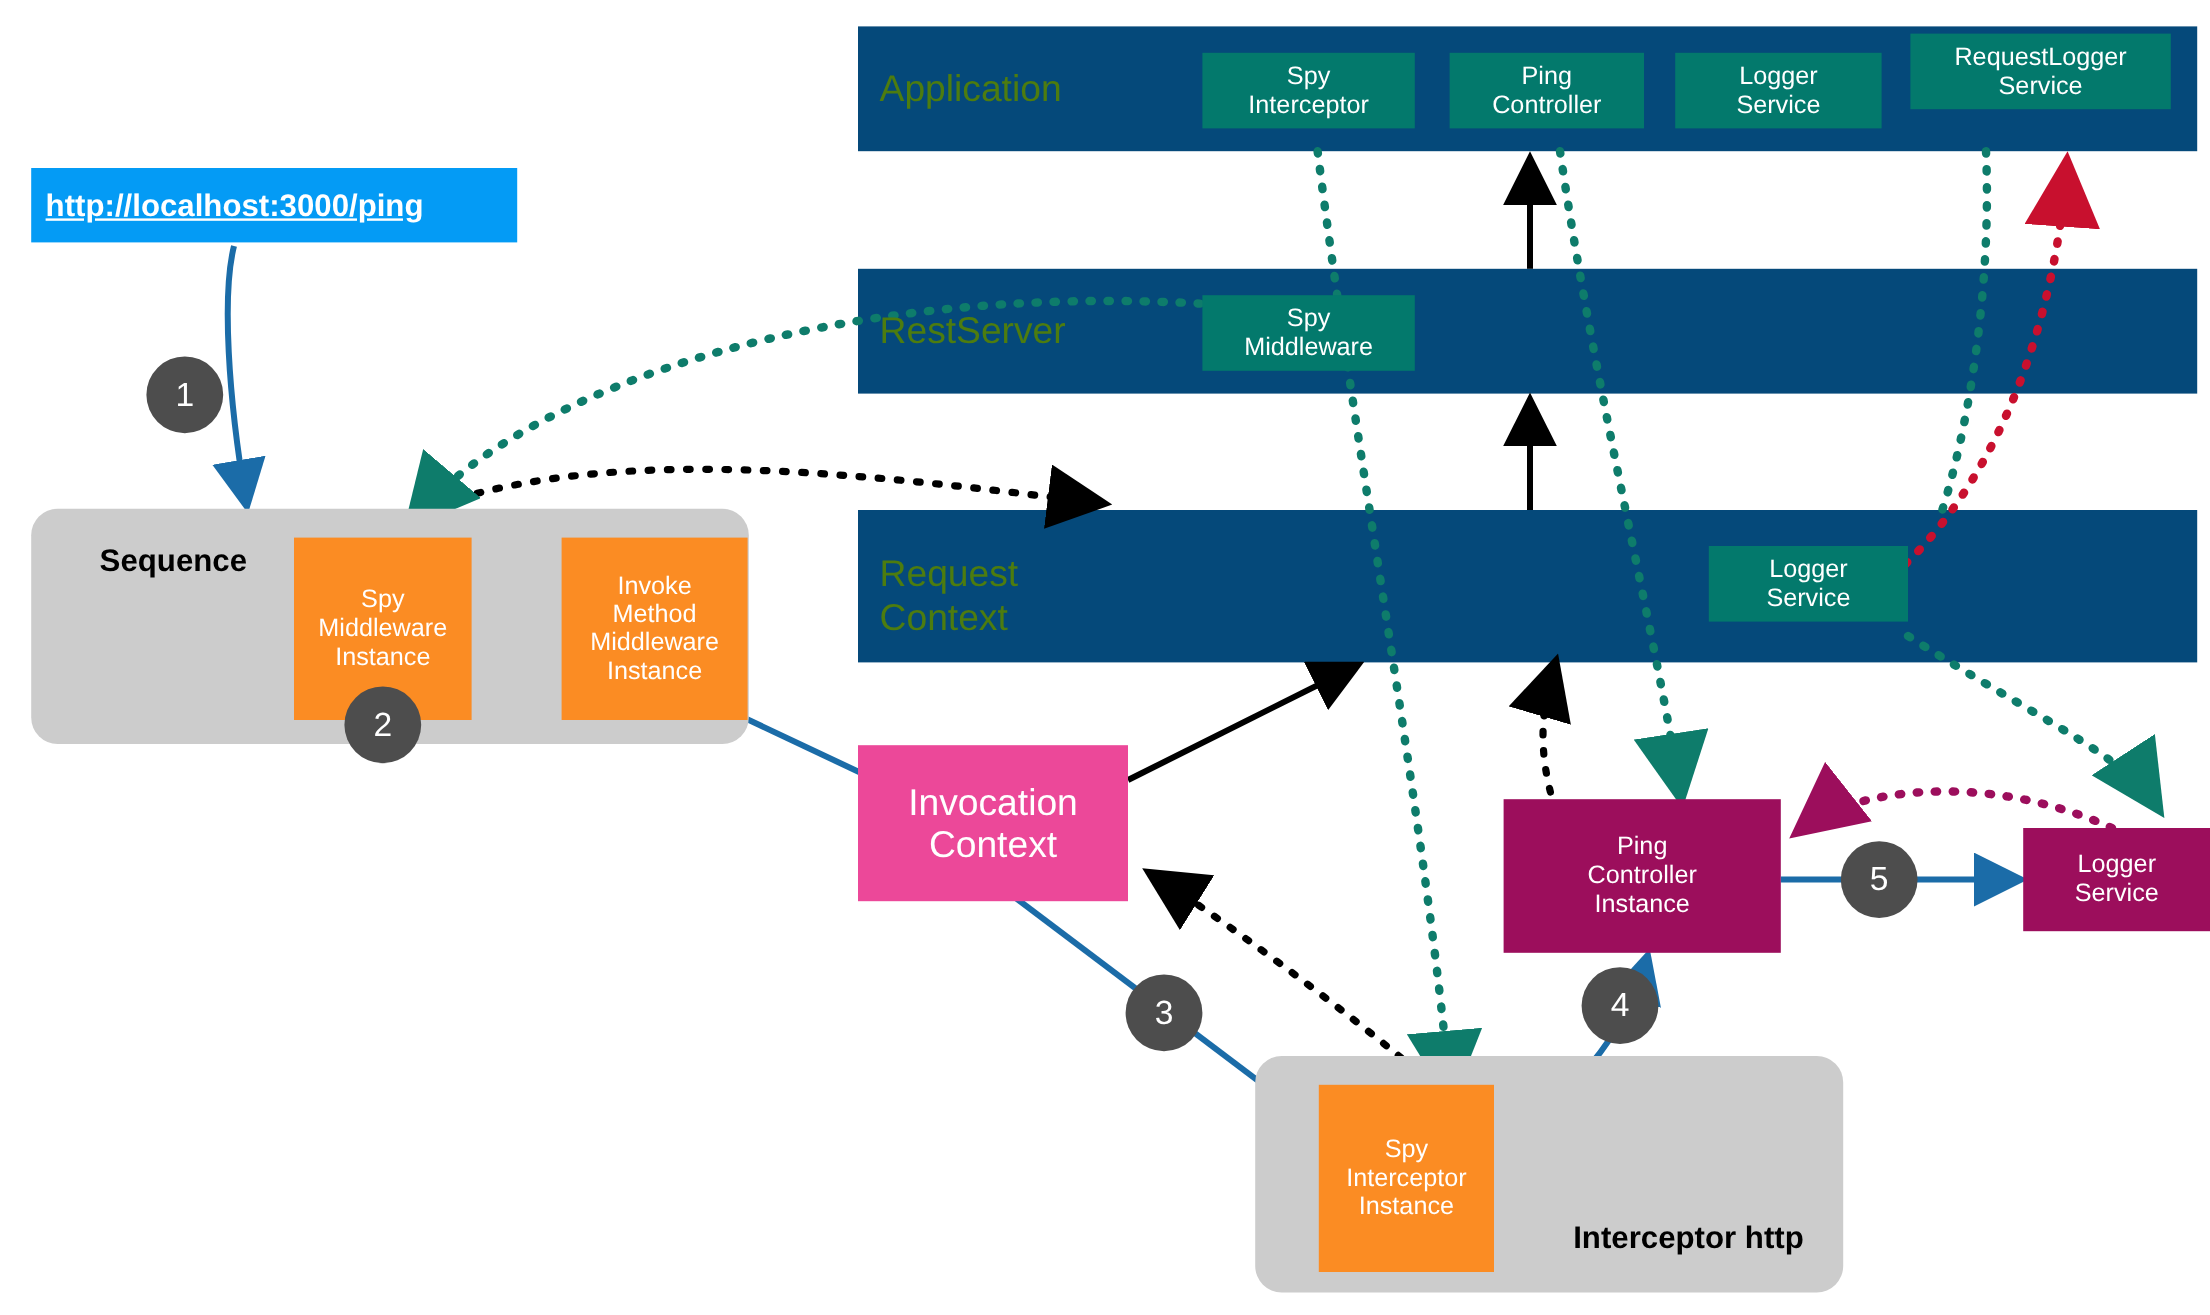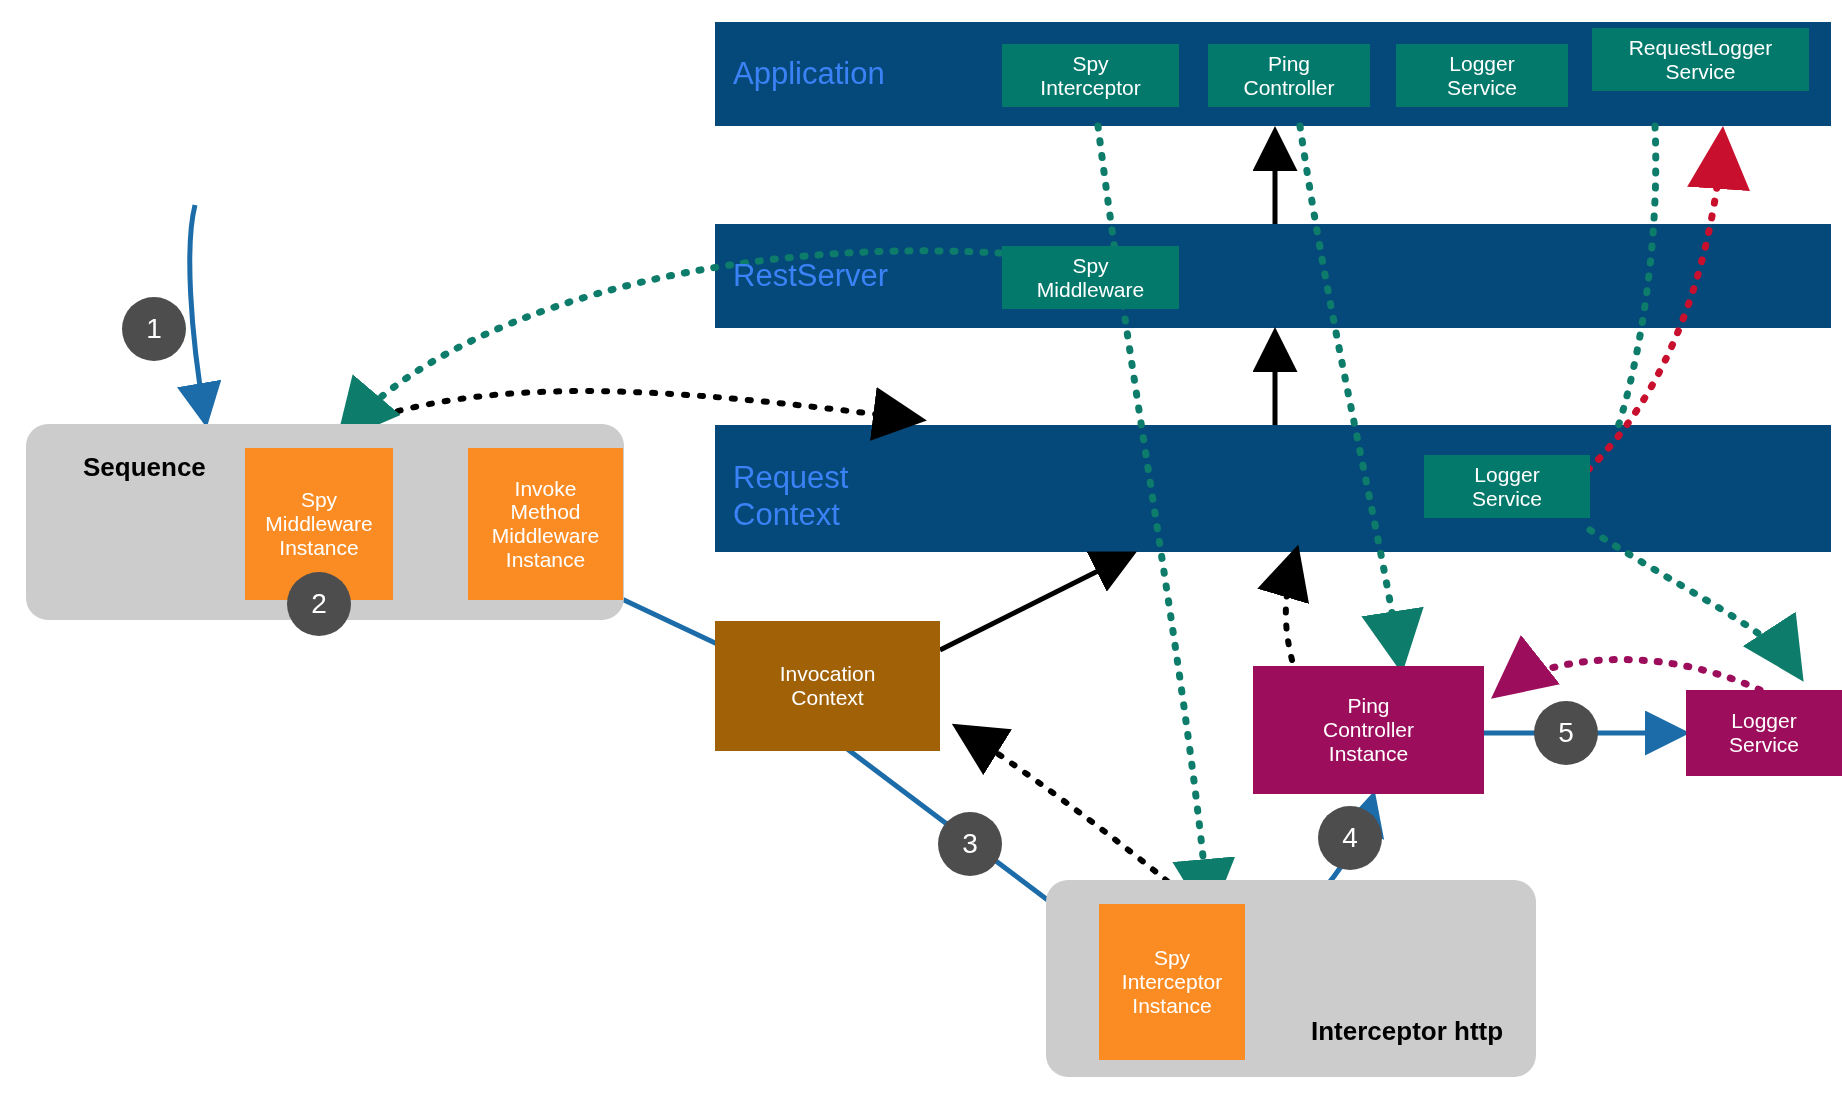--- a/index.html
+++ b/index.html
@@ -35,41 +35,41 @@
     font-weight: normal;
     line-height: 1.13;
   }
   .band {
     position: absolute;
     box-sizing: border-box;
     background: #05497a;
   }
   .band-label {
     position: absolute;
-    color: #3b82f6;
+    color: #4d7c0f;
     font-weight: normal;
     font-size: 31px;
     line-height: 1.18;
     white-space: pre-line;
   }
   .teal-box {
     background: #03796c;
     font-size: 21px;
   }
   .orange-box {
     background: #fb8c23;
     font-size: 21px;
   }
   .magenta-box {
     background: #9c0e5c;
     font-size: 21px;
   }
   .navy-box {
-    background: #a16207;
-    font-size: 21px;
+    background: #ec4899;
+    font-size: 31px;
   }
   .url-box {
     position: absolute;
     background: #049bf5;
     color: #ffffff;
     font-size: 26px;
     font-weight: bold;
     display: flex;
     align-items: center;
     padding-left: 12px;
@@ -181,20 +181,23 @@
 Service</div>
   <div class="node teal-box" style="left:1592px; top:28px; width:217px; height:63px; white-space:pre-line;">RequestLogger
 Service</div>
 
   <div class="node teal-box" style="left:1002px; top:246px; width:177px; height:63px; white-space:pre-line;">Spy
 Middleware</div>
 
   <div class="node teal-box" style="left:1424px; top:455px; width:166px; height:63px; white-space:pre-line;">Logger
 Service</div>
 
+  <div class="url-box" style="left:26px; top:140px; width:405px; height:62px;">
+    <span>http://localhost:3000/ping</span>
+  </div>
 
   <div class="group" style="left:26px; top:424px; width:598px; height:196px;"></div>
   <div class="group-label" style="left:55px; top:452px;">Sequence</div>
   <div class="node orange-box" style="left:245px; top:448px; width:148px; height:152px; white-space:pre-line;">Spy
 Middleware
 Instance</div>
   <div class="node orange-box" style="left:468px; top:448px; width:155px; height:152px; white-space:pre-line;">Invoke
 Method
 Middleware
 Instance</div>

